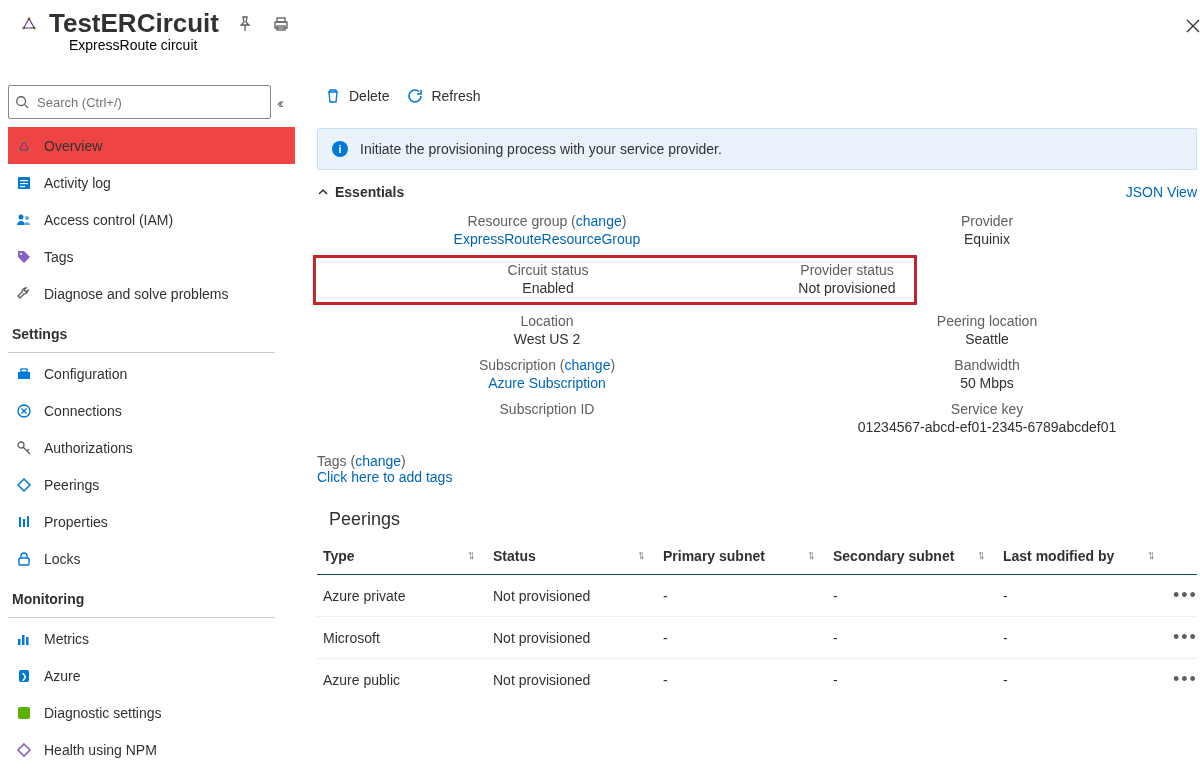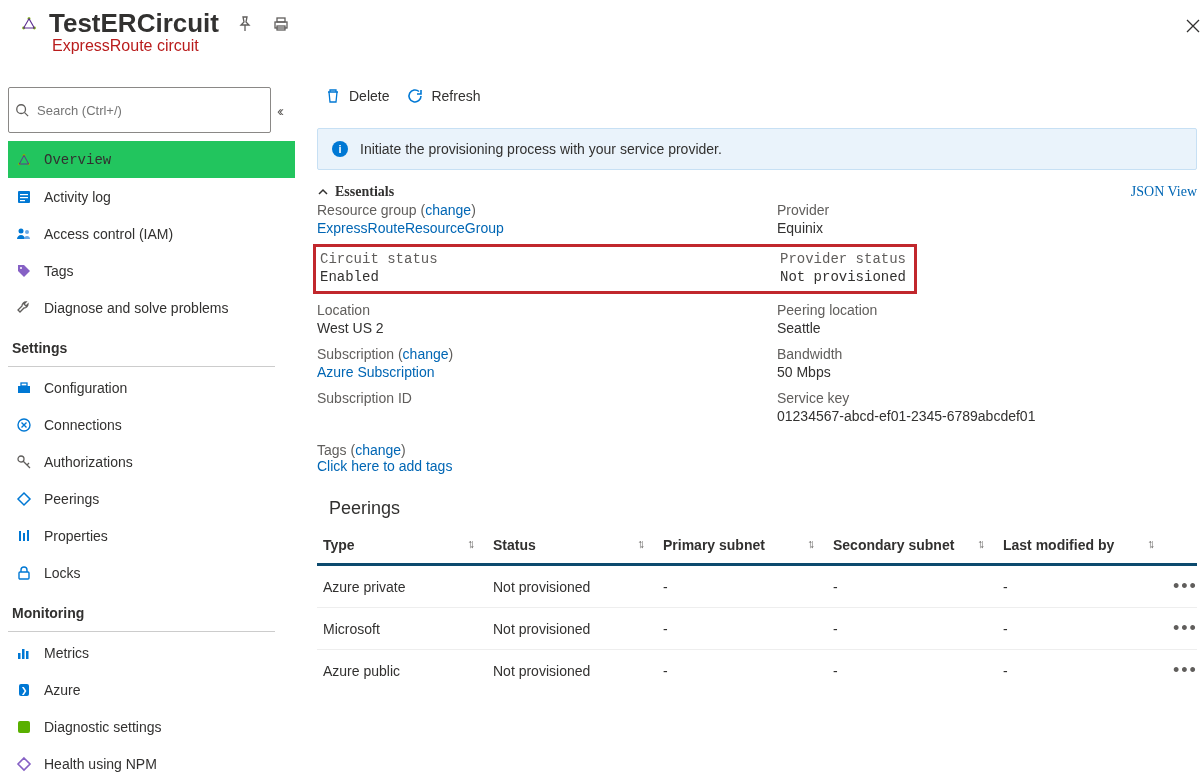--- a/index.html
+++ b/index.html
@@ -31,46 +31,46 @@
   
   .header-row {
     display: flex;
     align-items: center;
     gap: 12px;
     margin-bottom: -2px;
     justify-content: flex-end;
   }
   .logo-svg { width: 26px; height: 26px; }
   .title { font-size: 26px; font-weight: 600; }
-  .sub-title { font-size: 16px; color: #b91c1c; margin-left: 44px; margin-top: 0px; }
+  .sub-title { font-size: 14px; color: #000000; margin-left: 61px; margin-top: 0px; }
   .icon-btn {
     cursor: pointer; display: inline-flex; align-items: center; justify-content: center;
     width: 28px; height: 28px; color: #605e5c;
   }
   .close-btn { position: absolute; right: 14px; top: 18px; cursor:pointer; }
 
   
   .search-row { display:flex; align-items:center; gap:8px; margin-top: 32px; margin-bottom: 8px; padding-right: 6px;}
   .search-box {
     flex: 1; display:flex; align-items:center; gap:6px;
-    border: 1px solid #8a8886; height: 46px; padding: 0 6px; border-radius:2px;
+    border: 1px solid #8a8886; height: 34px; padding: 0 6px; border-radius:2px;
   }
   .search-box input {
     border:none; outline:none; flex:1; font-size:13px; background:transparent; color:#605e5c;
   }
   .collapse-chevrons { cursor:pointer; color:#605e5c; font-size:15px; letter-spacing:-7px; padding-right: 10px;}
 
   
   .nav-list { list-style:none; margin:0; padding:0; }
   .nav-item {
     display:flex; align-items:center; gap:12px;
     height: 37px; padding: 0 8px; cursor:pointer;
     font-size: 14px; color:#323130;
   }
-  .nav-item.active { background:#22c55e;font-family:Liberation Mono, monospace; }
+  .nav-item.active { background:#ef4444; }
   .nav-section {
     font-weight:600; font-size:14px; color:#323130;
     padding: 14px 4px 6px 4px;
   }
   .nav-divider { border: none; border-top:1px solid #ccc; margin: 4px 20px 2px 0; }
   .nav-icon { width:16px; height:16px; display:inline-flex; align-items:center; justify-content:center; }
 
   
   .command-bar { display:flex; gap:18px; height: 36px; margin-top: 70px; margin-bottom: 14px; padding-left: 8px;}
   .cmd { display:flex; align-items:center; gap:8px; cursor:pointer; color:#323130; font-size:14px; }
@@ -82,49 +82,49 @@
     display:flex; align-items:center; gap:12px;
     padding: 12px 14px; margin-bottom: 14px;
     color:#323130;
   }
   .notice .info-icon {
     width:16px; height:16px; border-radius:50%; background:#0078d4; color:#fff;
     display:inline-flex; align-items:center; justify-content:center; font-size:11px; font-weight:bold;
   }
 
   
-  .essentials-row { display:flex; align-items:flex-start; justify-content:space-between; margin-bottom: 2px; font-family: Liberation Serif, serif; }
+  .essentials-row { display:flex; align-items:flex-start; justify-content:space-between; margin-bottom: 13px; }
   .essentials-toggle { display:flex; align-items:center; gap:6px; font-weight:600; cursor:pointer; }
   .json-link { color:#0066b4; cursor:pointer; }
   .link { color:#0066b4; cursor:pointer; }
   .ess-grid {
     display:grid; grid-template-columns: 460px 1fr; row-gap: 10px;
     margin-bottom: 8px;
   }
-  .ess-cell { display:flex; flex-direction:column; gap:2px; }
+  .ess-cell { display:flex; flex-direction:column; gap:2px;text-align:center; }
   .ess-label { color:#605e5c; font-size: 14px; }
   .ess-value { color:#323130; font-size: 14px; }
   .status-box {
     border: 3px solid #c1272d; padding: 4px 0 6px 0;
     display:grid; grid-template-columns: 460px 1fr;
     margin-left: -4px; margin-right: 280px; margin-bottom: 8px;
   }
-  .status-box .ess-cell { padding-left: 4px; font-family: Liberation Mono, monospace; }
+  .status-box .ess-cell { padding-left: 4px; }
   .tags-row { margin: 10px 0 14px 0; }
 
   
   .peerings-title { font-size: 18px; font-weight:400; margin: 10px 0 8px 12px; }
   table.peerings {
     width: 100%; border-collapse: collapse; table-layout: fixed;
   }
   table.peerings th, table.peerings td {
     text-align:left; padding: 10px 6px; font-weight: normal;
     border-top: 1px solid #eee;
   }
-  table.peerings thead th { font-weight:600; border-top:none; border-bottom: 3px solid #0c4a6e;}
+  table.peerings thead th { font-weight:600; border-top:none; border-bottom: 1px solid #0c4a6e;}
   .sort-arrows { color:#605e5c; font-size:12px; letter-spacing:-4px; float:right; margin-right: 10px;}
   .row-menu { font-size:18px; font-weight:bold; letter-spacing:2px; color:#605e5c; cursor:pointer; text-align:right; }
   col.type   { width: 170px; }
   col.status { width: 170px; }
   col.psub   { width: 170px; }
   col.ssub   { width: 170px; }
   col.lmod   { width: 170px; }
   col.menu   { width: 30px; }
 </style>
 </head>

